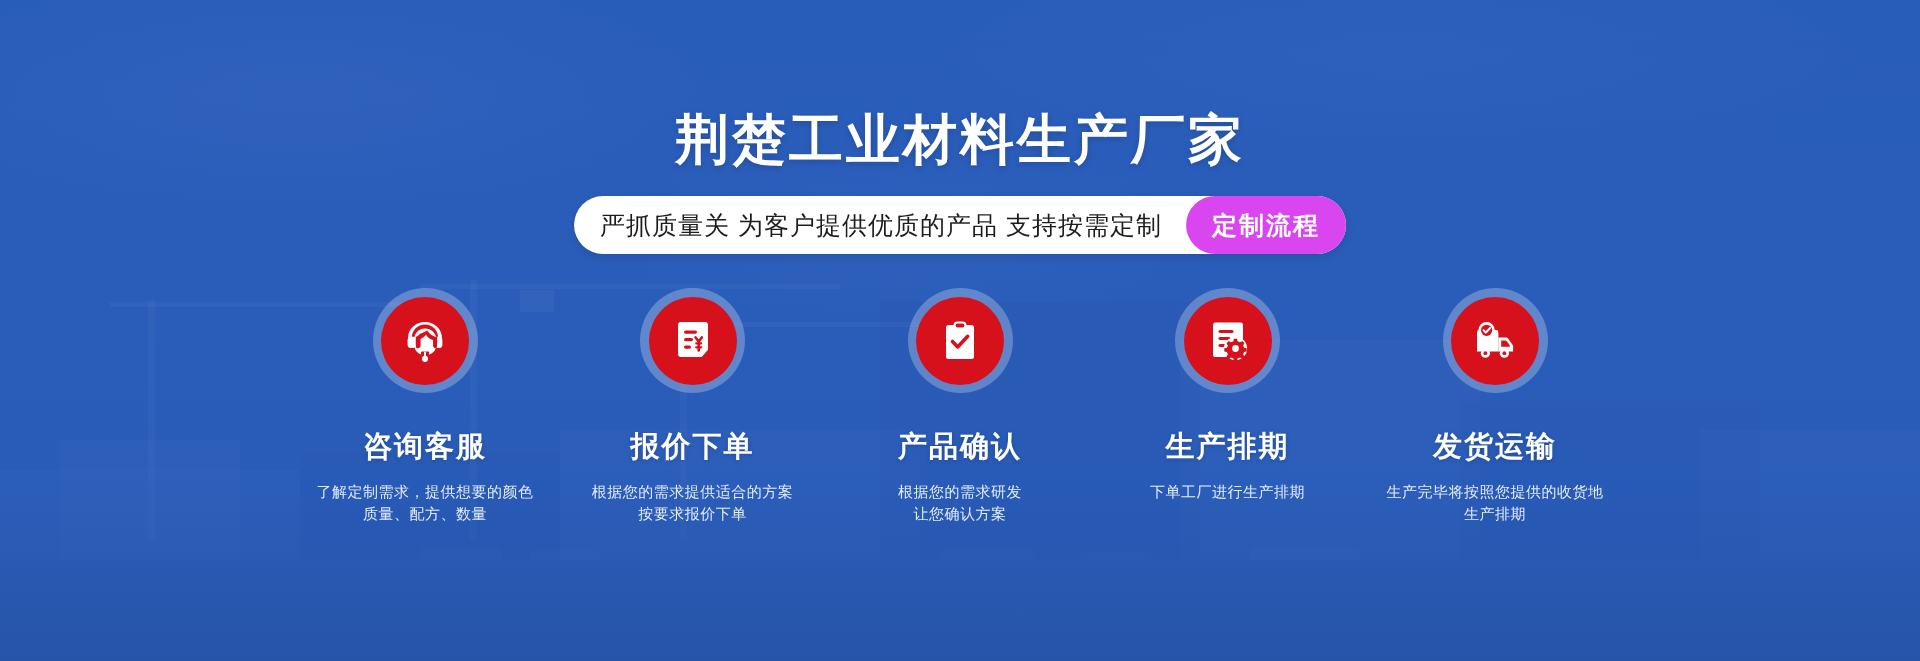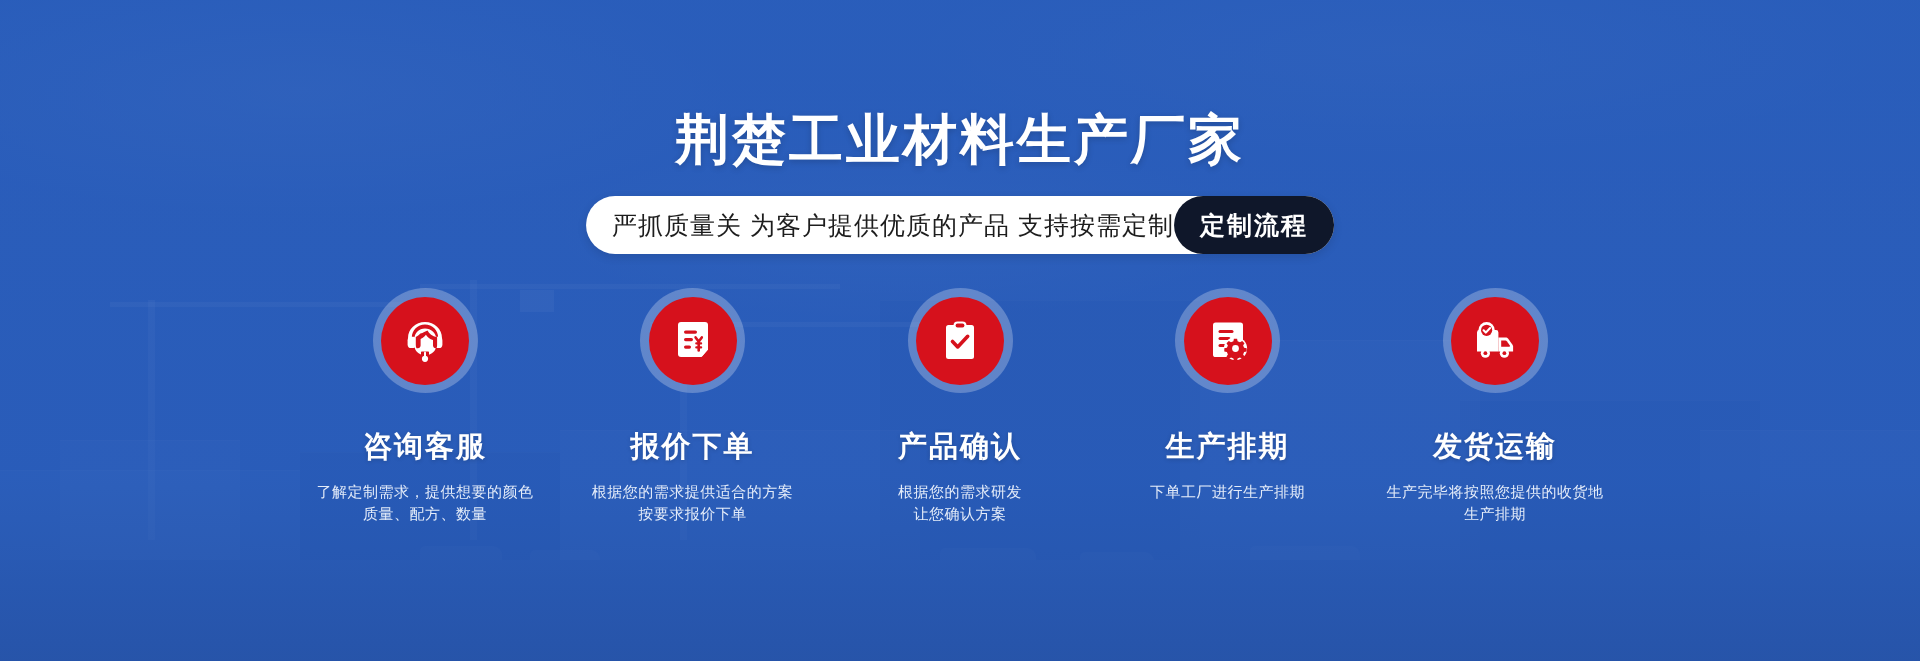--- a/index.html
+++ b/index.html
@@ -82,25 +82,26 @@
     height:58px;
     background:#ffffff;
     border-radius:29px;
     display:flex; align-items:center;
     padding-left:26px;
     box-shadow:0 3px 10px rgba(0,0,0,.12);
   }
   .pill-text {
     font-size:25px; color:#1d1d1d;
     letter-spacing:1px;
+    padding-right:24px;
     white-space:nowrap;
   }
   .pill-btn {
     height:58px;
-    background:#0f172a;
+    background:#d946ef;
     border-radius:29px;
     color:#ffffff;
     font-size:25px; font-weight:bold;
     letter-spacing:2px;
     display:flex; align-items:center; justify-content:center;
     padding:16px 26px;
     white-space:nowrap;
     cursor:pointer;
   }
 

